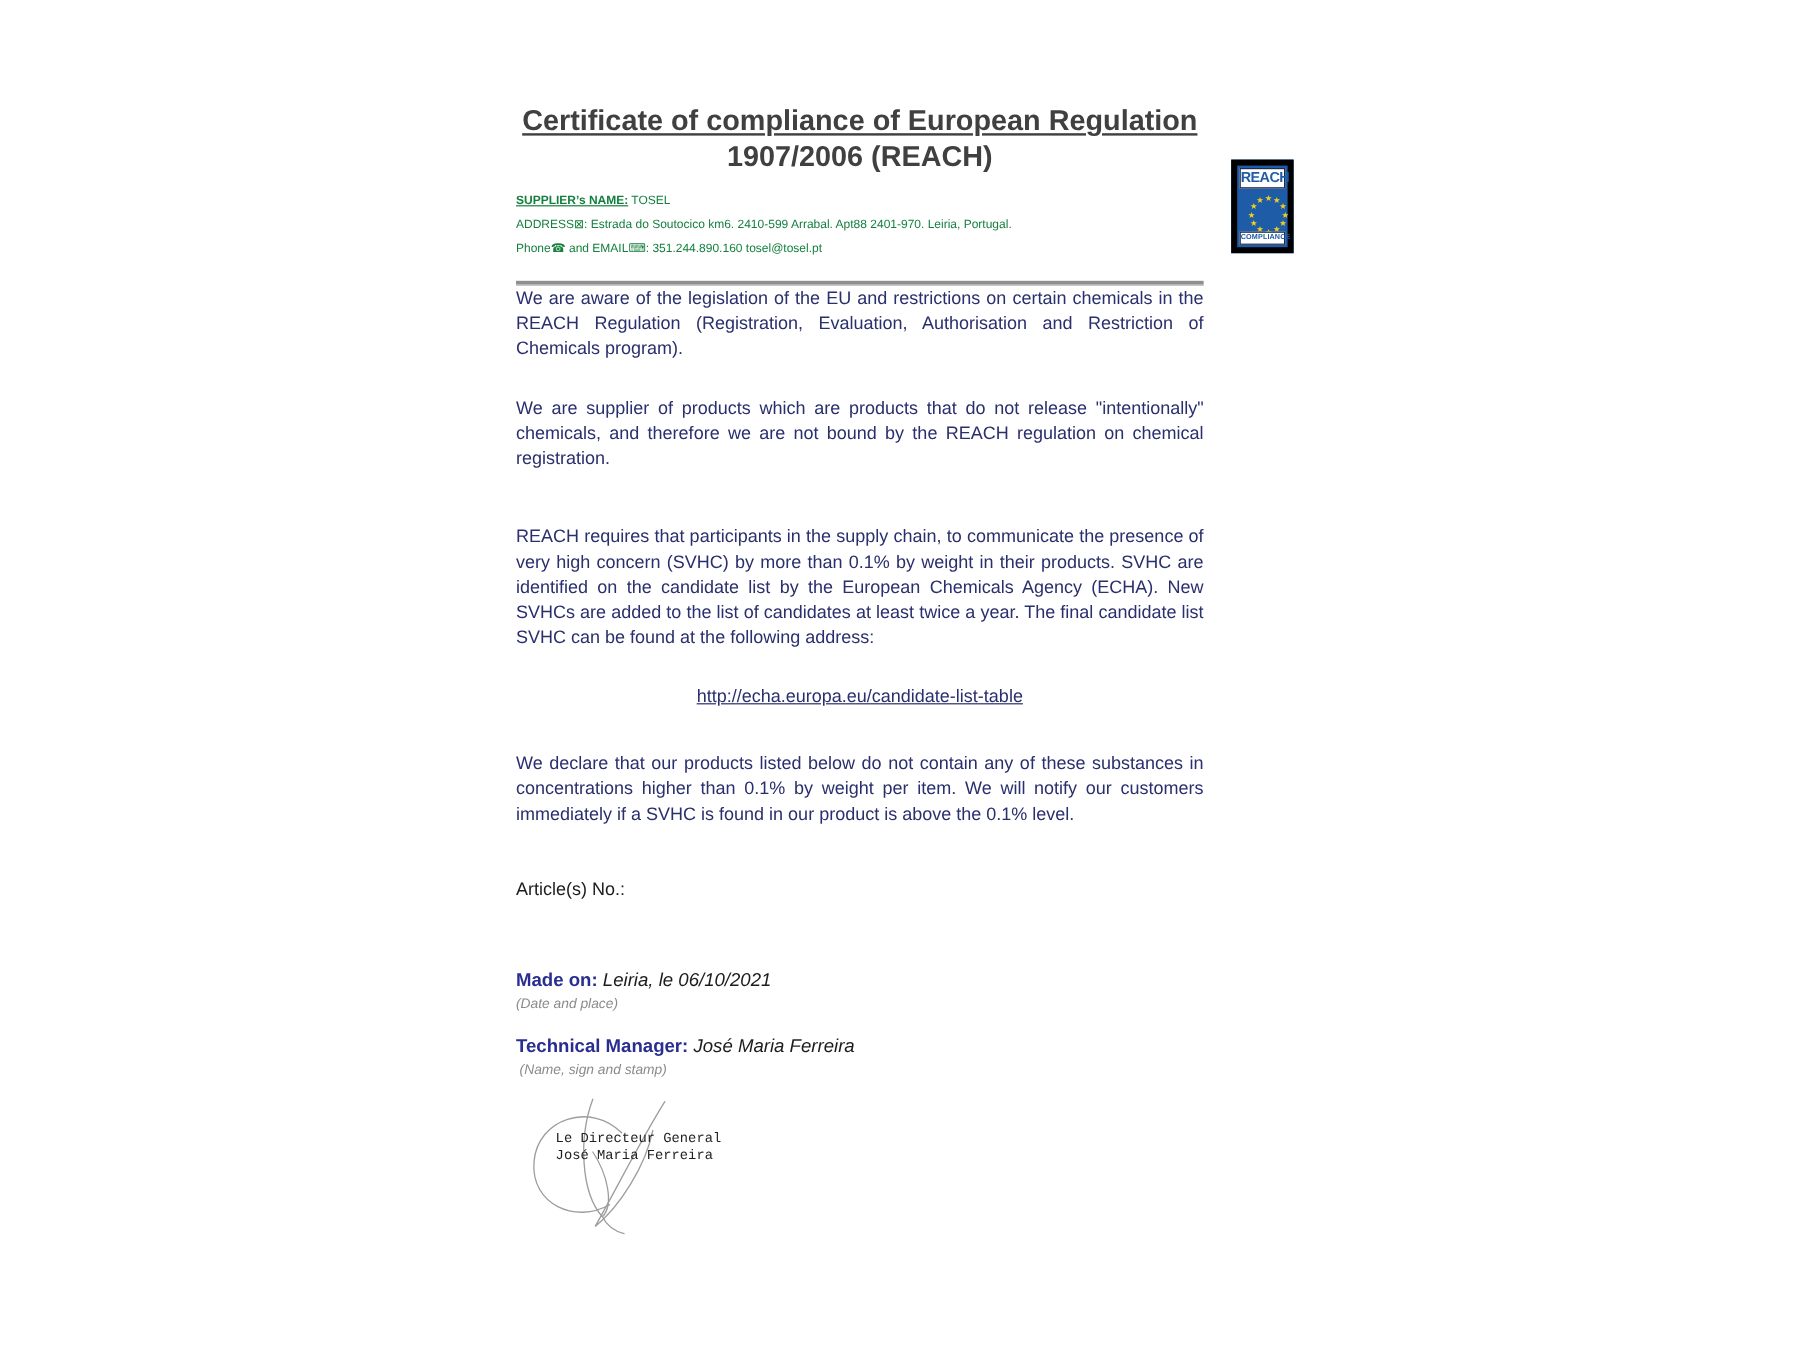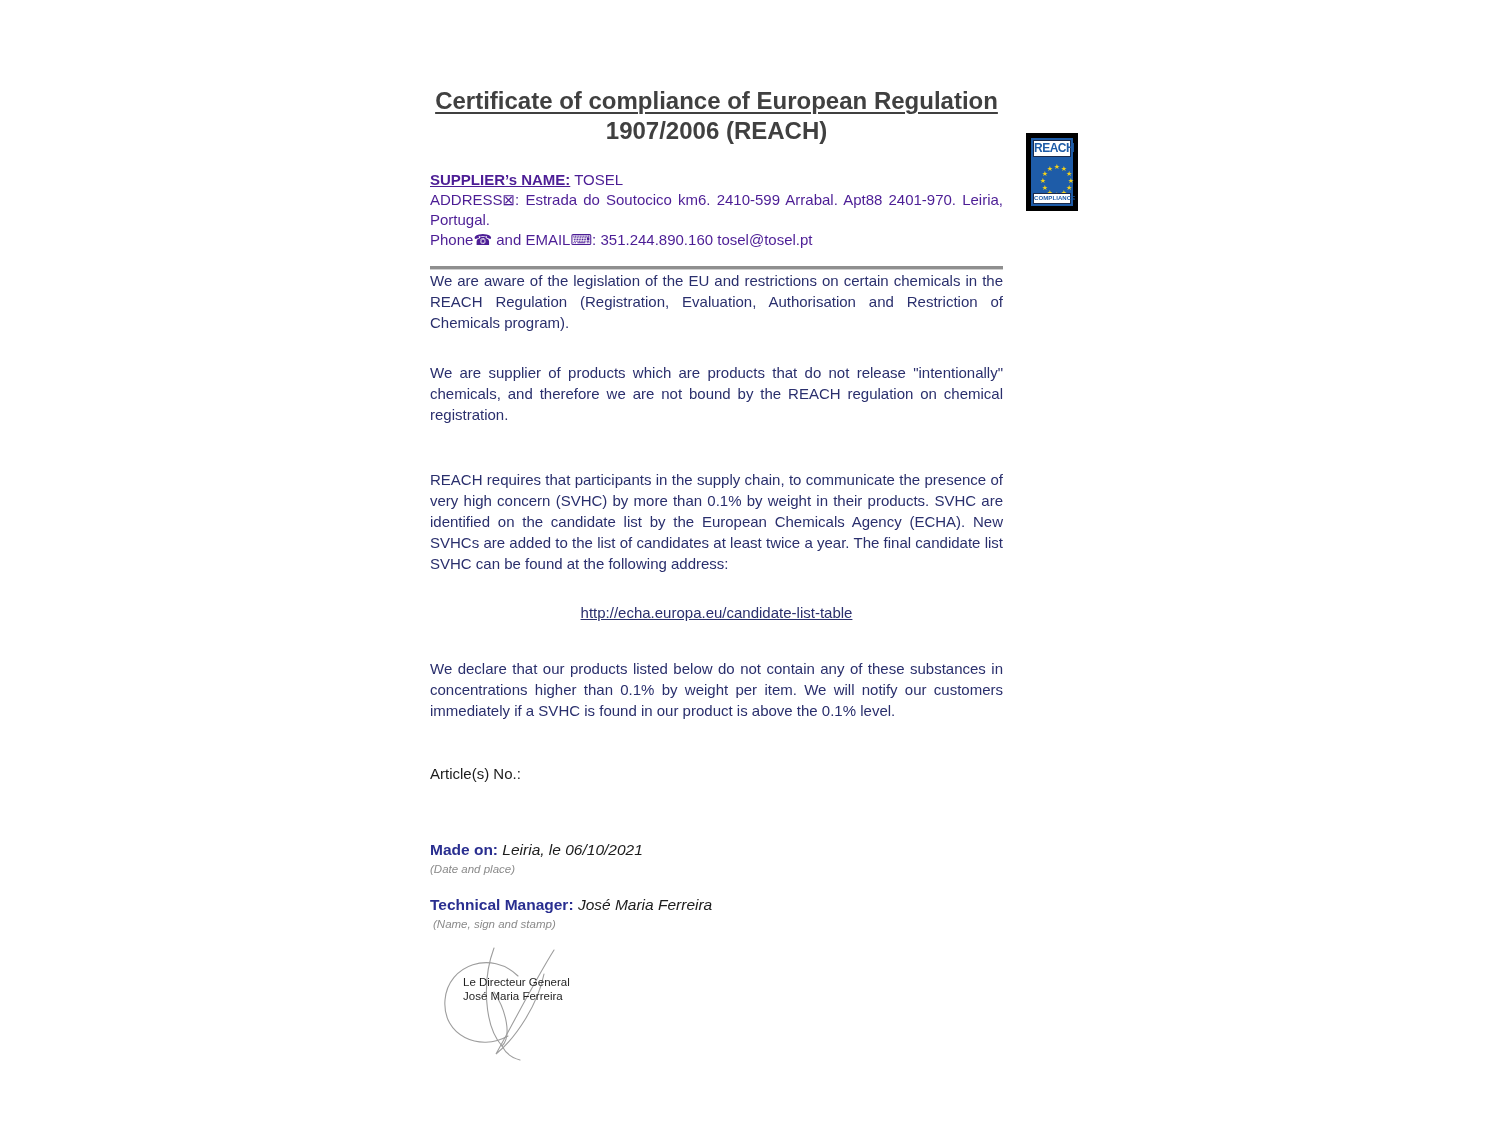--- a/index.html
+++ b/index.html
@@ -20,21 +20,21 @@
     background:#1E5CA8;border:5px solid #000000;box-sizing:border-box;margin-top:48px;}
   .reach-top{position:absolute;top:2px;left:2px;right:2px;height:17px;background:#fff;
     border:1px solid #1b2a4a;box-sizing:border-box;color:#1E5CA8;font-weight:bold;
     font-size:12px;line-height:15px;text-align:center;letter-spacing:-0.5px;}
   .reach-bottom{position:absolute;bottom:2px;left:2px;right:2px;height:11px;background:#fff;
     border:1px solid #1b2a4a;box-sizing:border-box;color:#1E5CA8;font-weight:bold;
     font-size:6px;line-height:9px;text-align:center;letter-spacing:0.1px;}
   .star{position:absolute;color:#F2D11B;font-size:7px;line-height:7px;transform:translate(-50%,-50%);}
 
   
-  .supplier{margin-top:24px;font-size:15px;line-height:20px;color:#4c1d95;text-align:justify;}
+  .supplier{margin-top:12px;font-size:10px;line-height:20px;color:#15803d;text-align:justify;}
   .supplier .lbl-u{font-weight:bold;text-decoration:underline;}
   .glyph{font-family:"DejaVu Sans", sans-serif;}
 
   .rule{margin-top:16px;height:3px;background:#8f8f8f;border-bottom:1px solid #cfcfcf;}
 
   
   .para{color:#2a2f6d;font-size:15px;line-height:21px;text-align:justify;}
   .p1{}
   .p2{margin-top:29px;}
   .p3{margin-top:44px;}
@@ -47,21 +47,21 @@
   .made-on{margin-top:56px;font-size:15.5px;line-height:20px;}
   .navy-label{color:#292e90;font-weight:bold;}
   .italic-val{color:#1c1c1c;font-style:italic;}
   .small-note{color:#8a8a8a;font-style:italic;font-size:11.5px;line-height:15px;margin-top:2px;}
   .manager{margin-top:18px;font-size:15.5px;line-height:20px;}
   .manager-note{margin-left:3px;}
 
   
   .signature{position:relative;margin-top:14px;height:118px;width:240px;}
   .signature svg{position:absolute;left:2px;top:0;}
-  .sig-text{position:absolute;left:33px;top:29px;font-family:Liberation Sans, sans-serif;
+  .sig-text{position:absolute;left:33px;top:29px;font-family:Liberation Mono, monospace;
     font-size:11.5px;line-height:14px;color:#1f1f1f;white-space:nowrap;}
 </style>
 </head>
 <body>
 
 <div class="reach-logo">
   <div class="reach-top">REACH</div>
   <span class="star" style="left:26px;top:28px">★</span>
   <span class="star" style="left:33px;top:29.9px">★</span>
   <span class="star" style="left:38.1px;top:35px">★</span>

